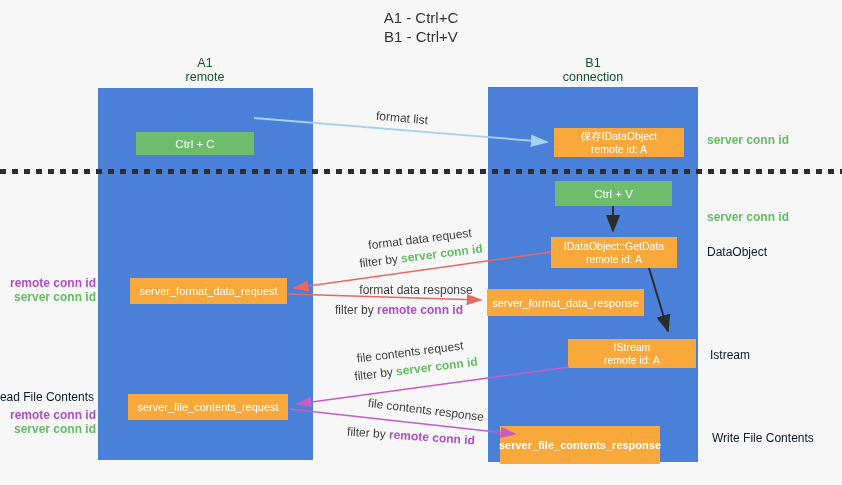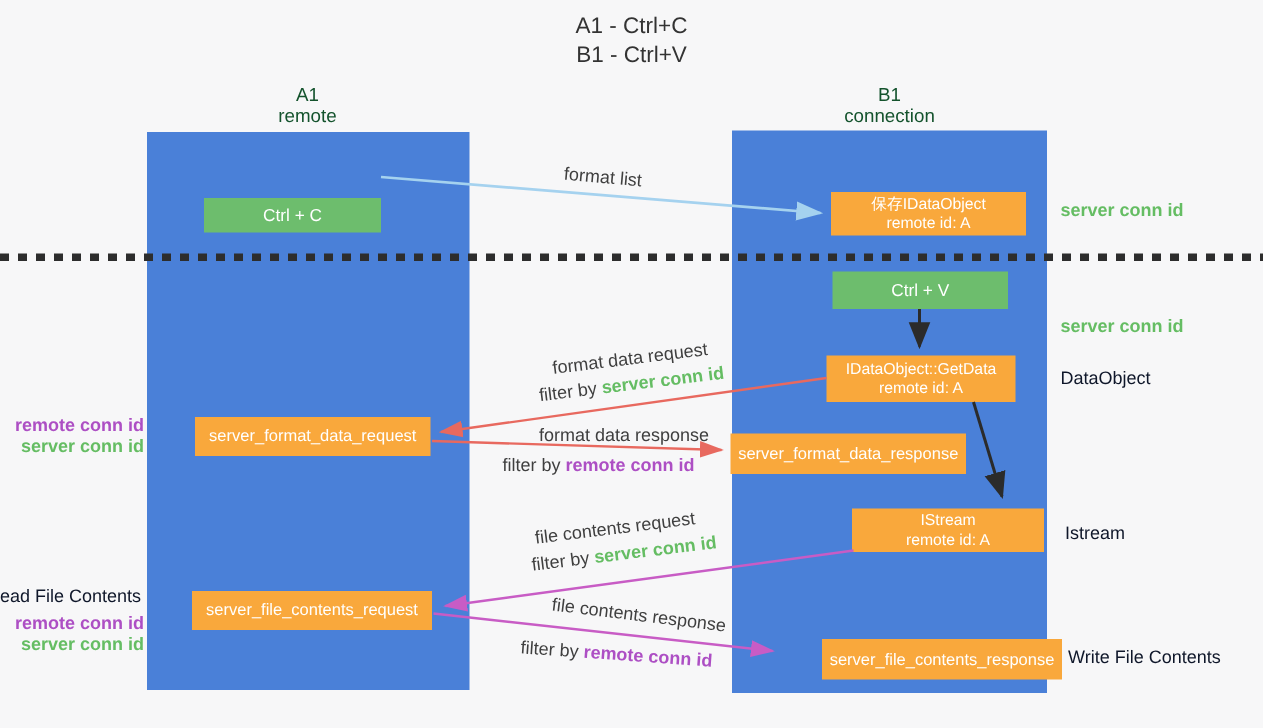--- a/index.html
+++ b/index.html
@@ -99,21 +99,21 @@
 
   <div class="node orange two-line" style="left:568px;top:339px;width:128px;height:29px;">
     <div>IStream</div>
     <div>remote id: A</div>
   </div>
 
   <div class="node orange one-line" style="left:128px;top:394px;width:160px;height:26px;font-size:11px;">
     <div>server_file_contents_request</div>
   </div>
 
-  <div class="node orange one-line" style="left:548px;top:426px;width:160px;height:27px;font-size:11px;">
+  <div class="node orange one-line" style="left:500px;top:426px;width:160px;height:38px;font-size:11px;font-weight:bold;">
     <div>server_file_contents_response</div>
   </div>
 
   <svg class="arrows" width="842" height="485" viewBox="0 0 842 485">
     <defs>
       <marker id="mBlue" viewBox="0 0 10 8" refX="9" refY="4" markerWidth="10" markerHeight="8" orient="auto">
         <path d="M0,0.5 L10,4 L0,7.5 z" fill="#a5d2ef"></path>
       </marker>
       <marker id="mBlack" viewBox="0 0 10 8" refX="9" refY="4" markerWidth="9" markerHeight="8" orient="auto">
         <path d="M0,0 L10,4 L0,8 z" fill="#2b2b2b"></path>

